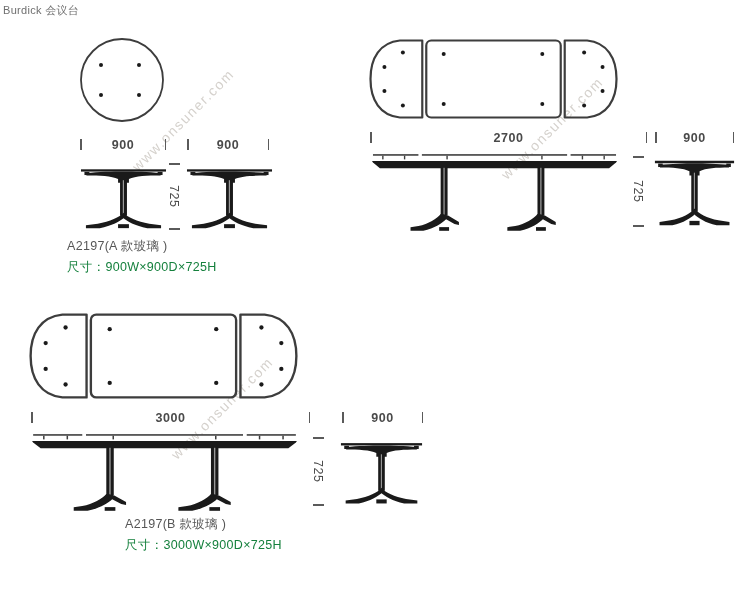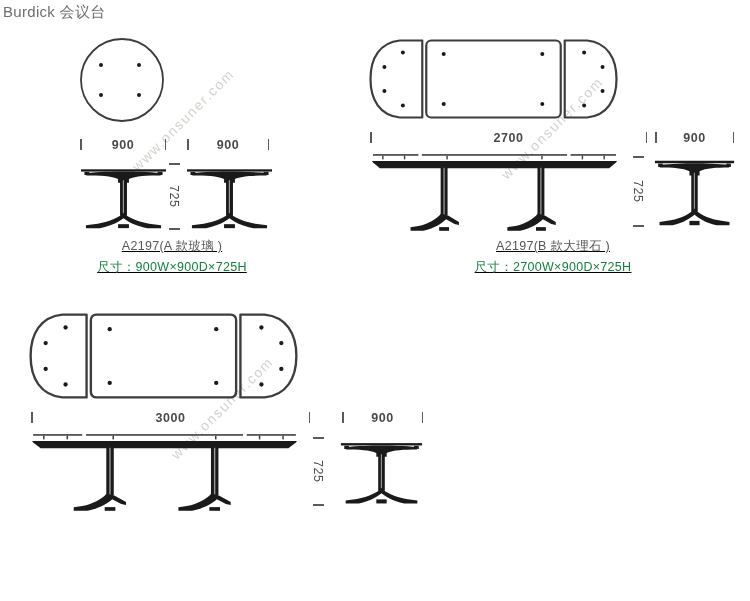--- a/index.html
+++ b/index.html
@@ -1,21 +1,21 @@
 <!DOCTYPE html>
 <html><head>
 <meta charset="utf-8">
 <style>
   html,body{margin:0;padding:0;background:#fff;}
   .canvas{
     position:relative;width:750px;height:601px;background:#fff;overflow:hidden;
     font-family:"Liberation Sans","DejaVu Sans",sans-serif;
   }
   .page-title{
-    position:absolute;left:3px;top:3px;font-size:15px;color:#6f6f6f;letter-spacing:.3px;
+    position:absolute;left:3px;top:3px;font-size:11px;color:#6f6f6f;letter-spacing:.3px;
   }
   .watermark{
     position:absolute;white-space:nowrap;font-size:14px;color:#b8b2aa;opacity:.6;
     letter-spacing:1.6px;transform:translate(-50%,-50%) rotate(-45deg);z-index:0;
   }
   .drawing{position:absolute;z-index:1;}
   
   .hdim{position:absolute;height:15px;z-index:1;font-weight:bold;}
   .hdim .tick{position:absolute;top:1px;width:1.5px;height:11px;background:#5a5a5a;}
   .hdim .tick.l{left:0;}
@@ -25,21 +25,21 @@
   }
   
   .vdim{
     position:absolute;width:14px;display:flex;flex-direction:column;
     justify-content:space-between;align-items:center;z-index:1;
   }
   .vdim .dash{width:11px;height:1.5px;background:#5a5a5a;}
   .vdim .lbl{
     writing-mode:vertical-rl;font-size:12.5px;color:#4a4a4a;letter-spacing:.5px;
   }
-  .caption{position:absolute;width:210px;text-align:center;z-index:1;text-decoration:underline;}
+  .caption{position:absolute;width:210px;z-index:1;}
   .caption .model{font-size:12.5px;color:#565656;line-height:15px;margin-bottom:6px;letter-spacing:.3px;}
   .caption .size{font-size:12.5px;color:#15803d;line-height:15px;letter-spacing:.3px;}
   svg{display:block;}
 </style>
 </head>
 <body>
 
 <div class="canvas">
 
   <svg width="0" height="0" style="position:absolute" aria-hidden="true">
@@ -173,24 +173,20 @@
 
   <div class="hdim" style="left:655px;top:131px;width:79px;">
     <div class="tick l"></div>
     <span class="lbl">900</span>
     <div class="tick r"></div>
   </div>
   <svg class="drawing" style="left:654px;top:151px;" width="81" height="78" viewBox="0 0 88 72" preserveAspectRatio="none">
       <use href="#sym-pedestal"></use>
     </svg>
 
-  <div class="caption" style="left:448px;top:239px;">
-    <div class="model">A2197(B 款大理石 )</div>
-    <div class="size">尺寸：2700W×900D×725H</div>
-  </div>
 
   <svg class="drawing" style="left:29px;top:313px;" width="269" height="86" viewBox="0 0 250 80" preserveAspectRatio="none">
       <use href="#sym-racetrack"></use>
     </svg>
 
   <div class="hdim" style="left:31px;top:411px;width:279px;">
     <div class="tick l"></div>
     <span class="lbl">3000</span>
     <div class="tick r"></div>
   </div>
@@ -207,14 +203,18 @@
 
   <div class="hdim" style="left:342px;top:411px;width:81px;">
     <div class="tick l"></div>
     <span class="lbl">900</span>
     <div class="tick r"></div>
   </div>
   <svg class="drawing" style="left:340px;top:434px;" width="83" height="73" viewBox="0 0 88 72" preserveAspectRatio="none">
       <use href="#sym-pedestal"></use>
     </svg>
 
+  <div class="caption" style="left:125px;top:517px;">
+    <div class="model">A2197(B 款玻璃 )</div>
+    <div class="size">尺寸：3000W×900D×725H</div>
+  </div>
 
 </div>
 
 </body></html>

